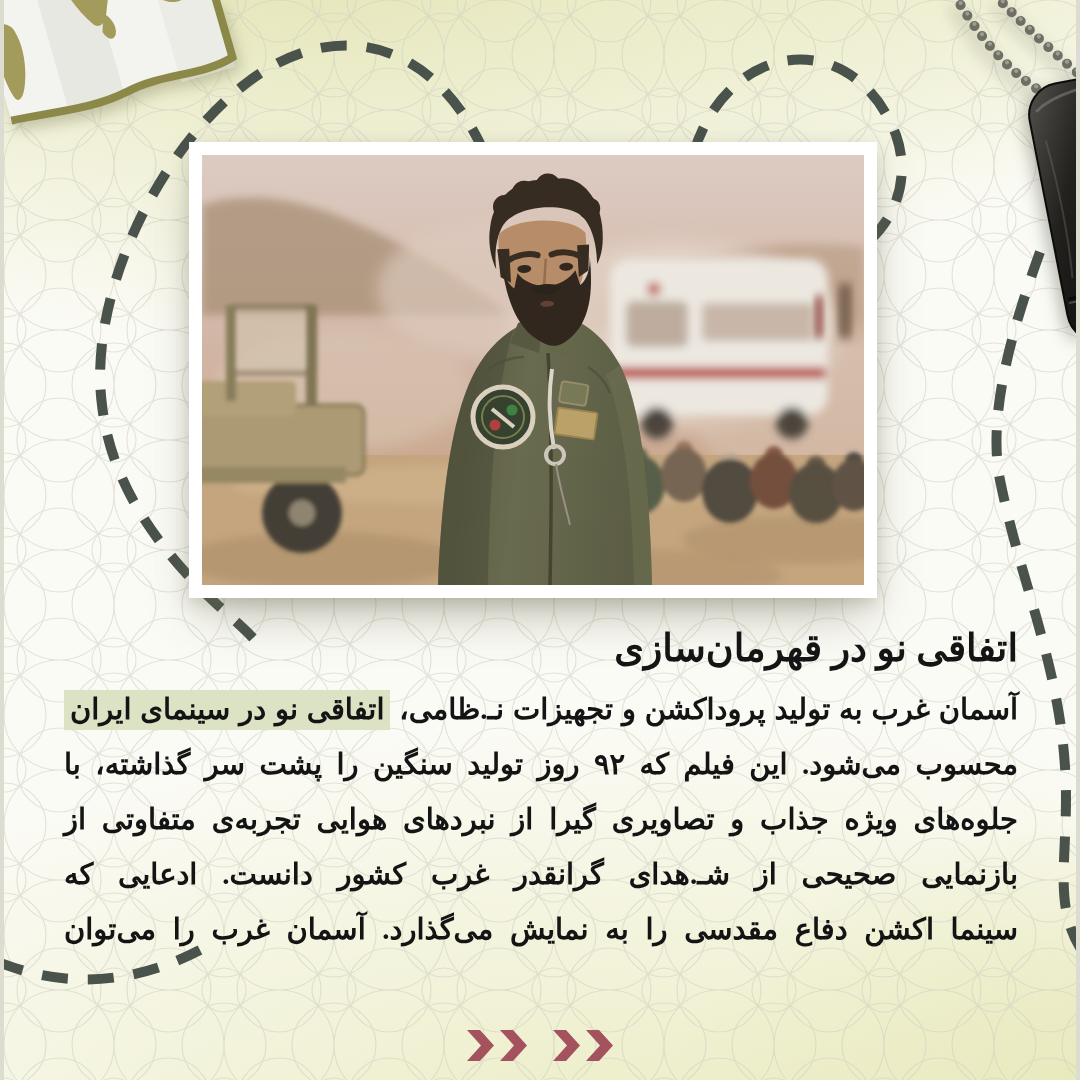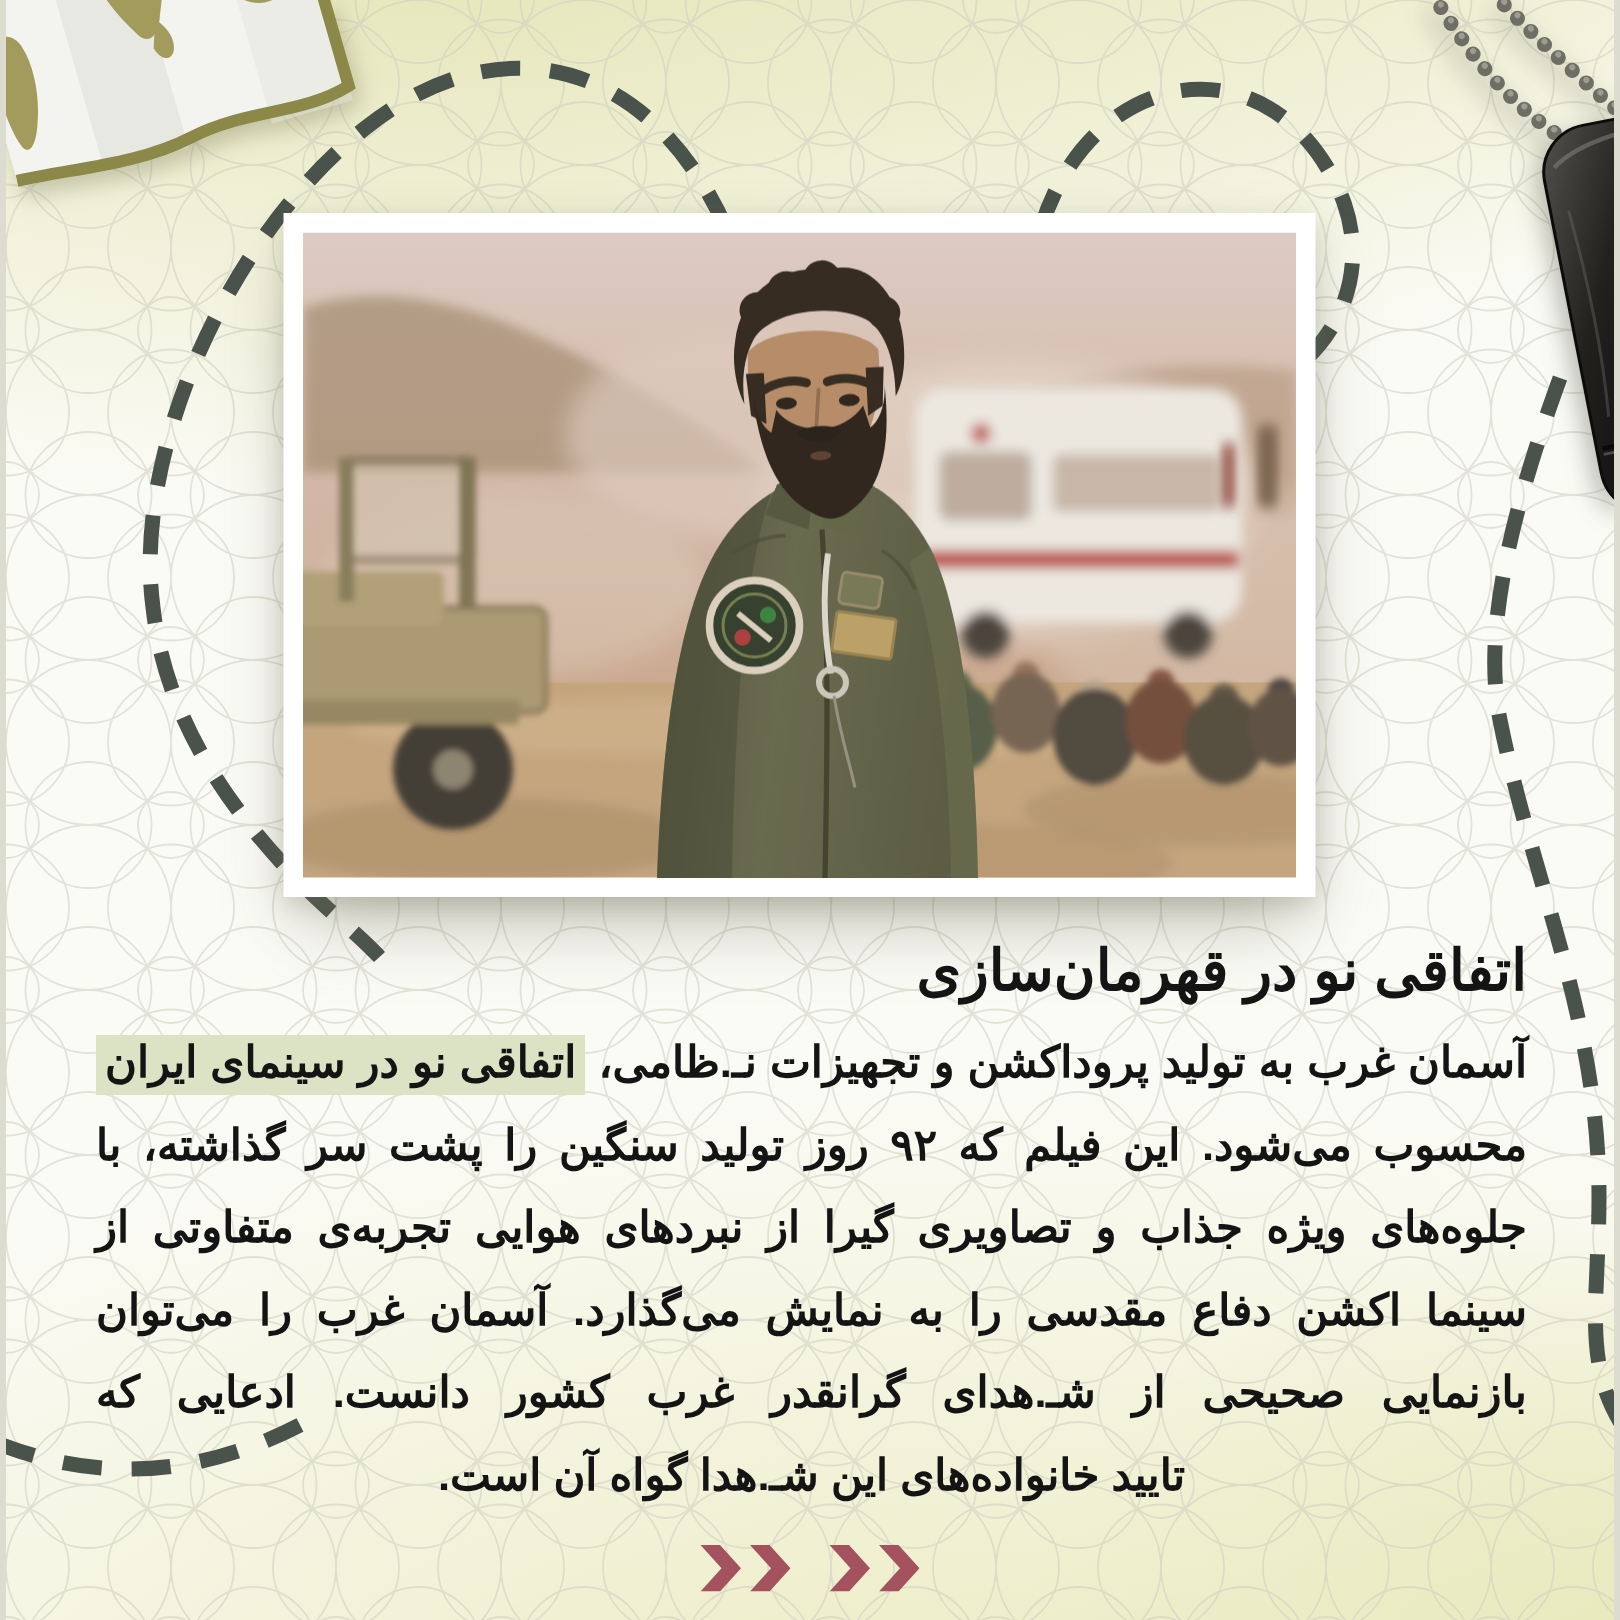--- a/index.html
+++ b/index.html
@@ -4,21 +4,21 @@
 <style>
   html,body{margin:0;padding:0;background:#dddcd0;}
   .canvas{
     position:relative;width:1072px;height:1080px;margin:0 auto;overflow:hidden;
     background:
       radial-gradient(1500px 620px at 28% -4%, rgba(227,228,178,.95) 0%, rgba(227,228,178,0) 62%),
       radial-gradient(900px 420px at 86% -6%, rgba(233,234,190,.55) 0%, rgba(233,234,190,0) 60%),
       radial-gradient(1700px 760px at 62% 110%, rgba(233,234,188,.95) 0%, rgba(233,234,188,0) 62%),
       radial-gradient(700px 480px at 104% 104%, rgba(226,227,172,.9) 0%, rgba(226,227,172,0) 65%),
       #fbfbf6;
-    font-family:Liberation Sans, sans-serif;
+    font-family:Liberation Serif, serif;
   }
   svg.layer{position:absolute;left:0;top:0;}
   .bg-pattern{opacity:.55;}
   .map-svg{filter:drop-shadow(4px 7px 7px rgba(95,95,60,.30));}
   .tags-svg{filter:drop-shadow(-4px 6px 8px rgba(60,60,50,.35));}
 
   .photo-frame{
     position:absolute;left:185px;top:142px;width:688px;height:456px;
     background:#ffffff;box-sizing:border-box;padding:13px;
     box-shadow:0 24px 48px -12px rgba(105,105,80,.45), 0 6px 16px rgba(115,115,90,.25);
@@ -267,23 +267,22 @@
       <rect width="662" height="430" fill="#e8d5c8" opacity=".1"></rect>
     </svg>
   </div>
 
   <div class="article">
     <div class="title">اتفاقی نو در قهرمان‌سازی</div>
     <div class="body">
       <div class="line"><span>آسمان غرب به تولید پروداکشن و تجهیزات نـ.ظامی، </span><mark>اتفاقی نو در سینمای ایران</mark></div>
       <div class="line">محسوب می‌شود. این فیلم که ۹۲ روز تولید سنگین را پشت سر گذاشته، با</div>
       <div class="line">جلوه‌های ویژه جذاب و تصاویری گیرا از نبردهای هوایی تجربه‌ی متفاوتی از</div>
+      <div class="line">بازنمایی صحیحی از شـ.هدای گرانقدر غرب کشور دانست. ادعایی که</div>
       <div class="line">سینما اکشن دفاع مقدسی را به نمایش می‌گذارد. آسمان غرب را می‌توان</div>
-      <div class="line">بازنمایی صحیحی از شـ.هدای گرانقدر غرب کشور دانست. ادعایی که</div>
-      <div class="line center">تایید خانواده‌های این شـ.هدا گواه آن است.</div>
     </div>
   </div>
 
   <div class="chevrons">
     <div class="pair">
       <svg width="27" height="31" viewBox="0 0 27 31">
           <path d="M0,0 L13,0 L27,15.5 L13,31 L0,31 L14,15.5 Z" fill="#a4525e"></path>
         </svg>
       <svg width="27" height="31" viewBox="0 0 27 31">
           <path d="M0,0 L13,0 L27,15.5 L13,31 L0,31 L14,15.5 Z" fill="#a4525e"></path>

